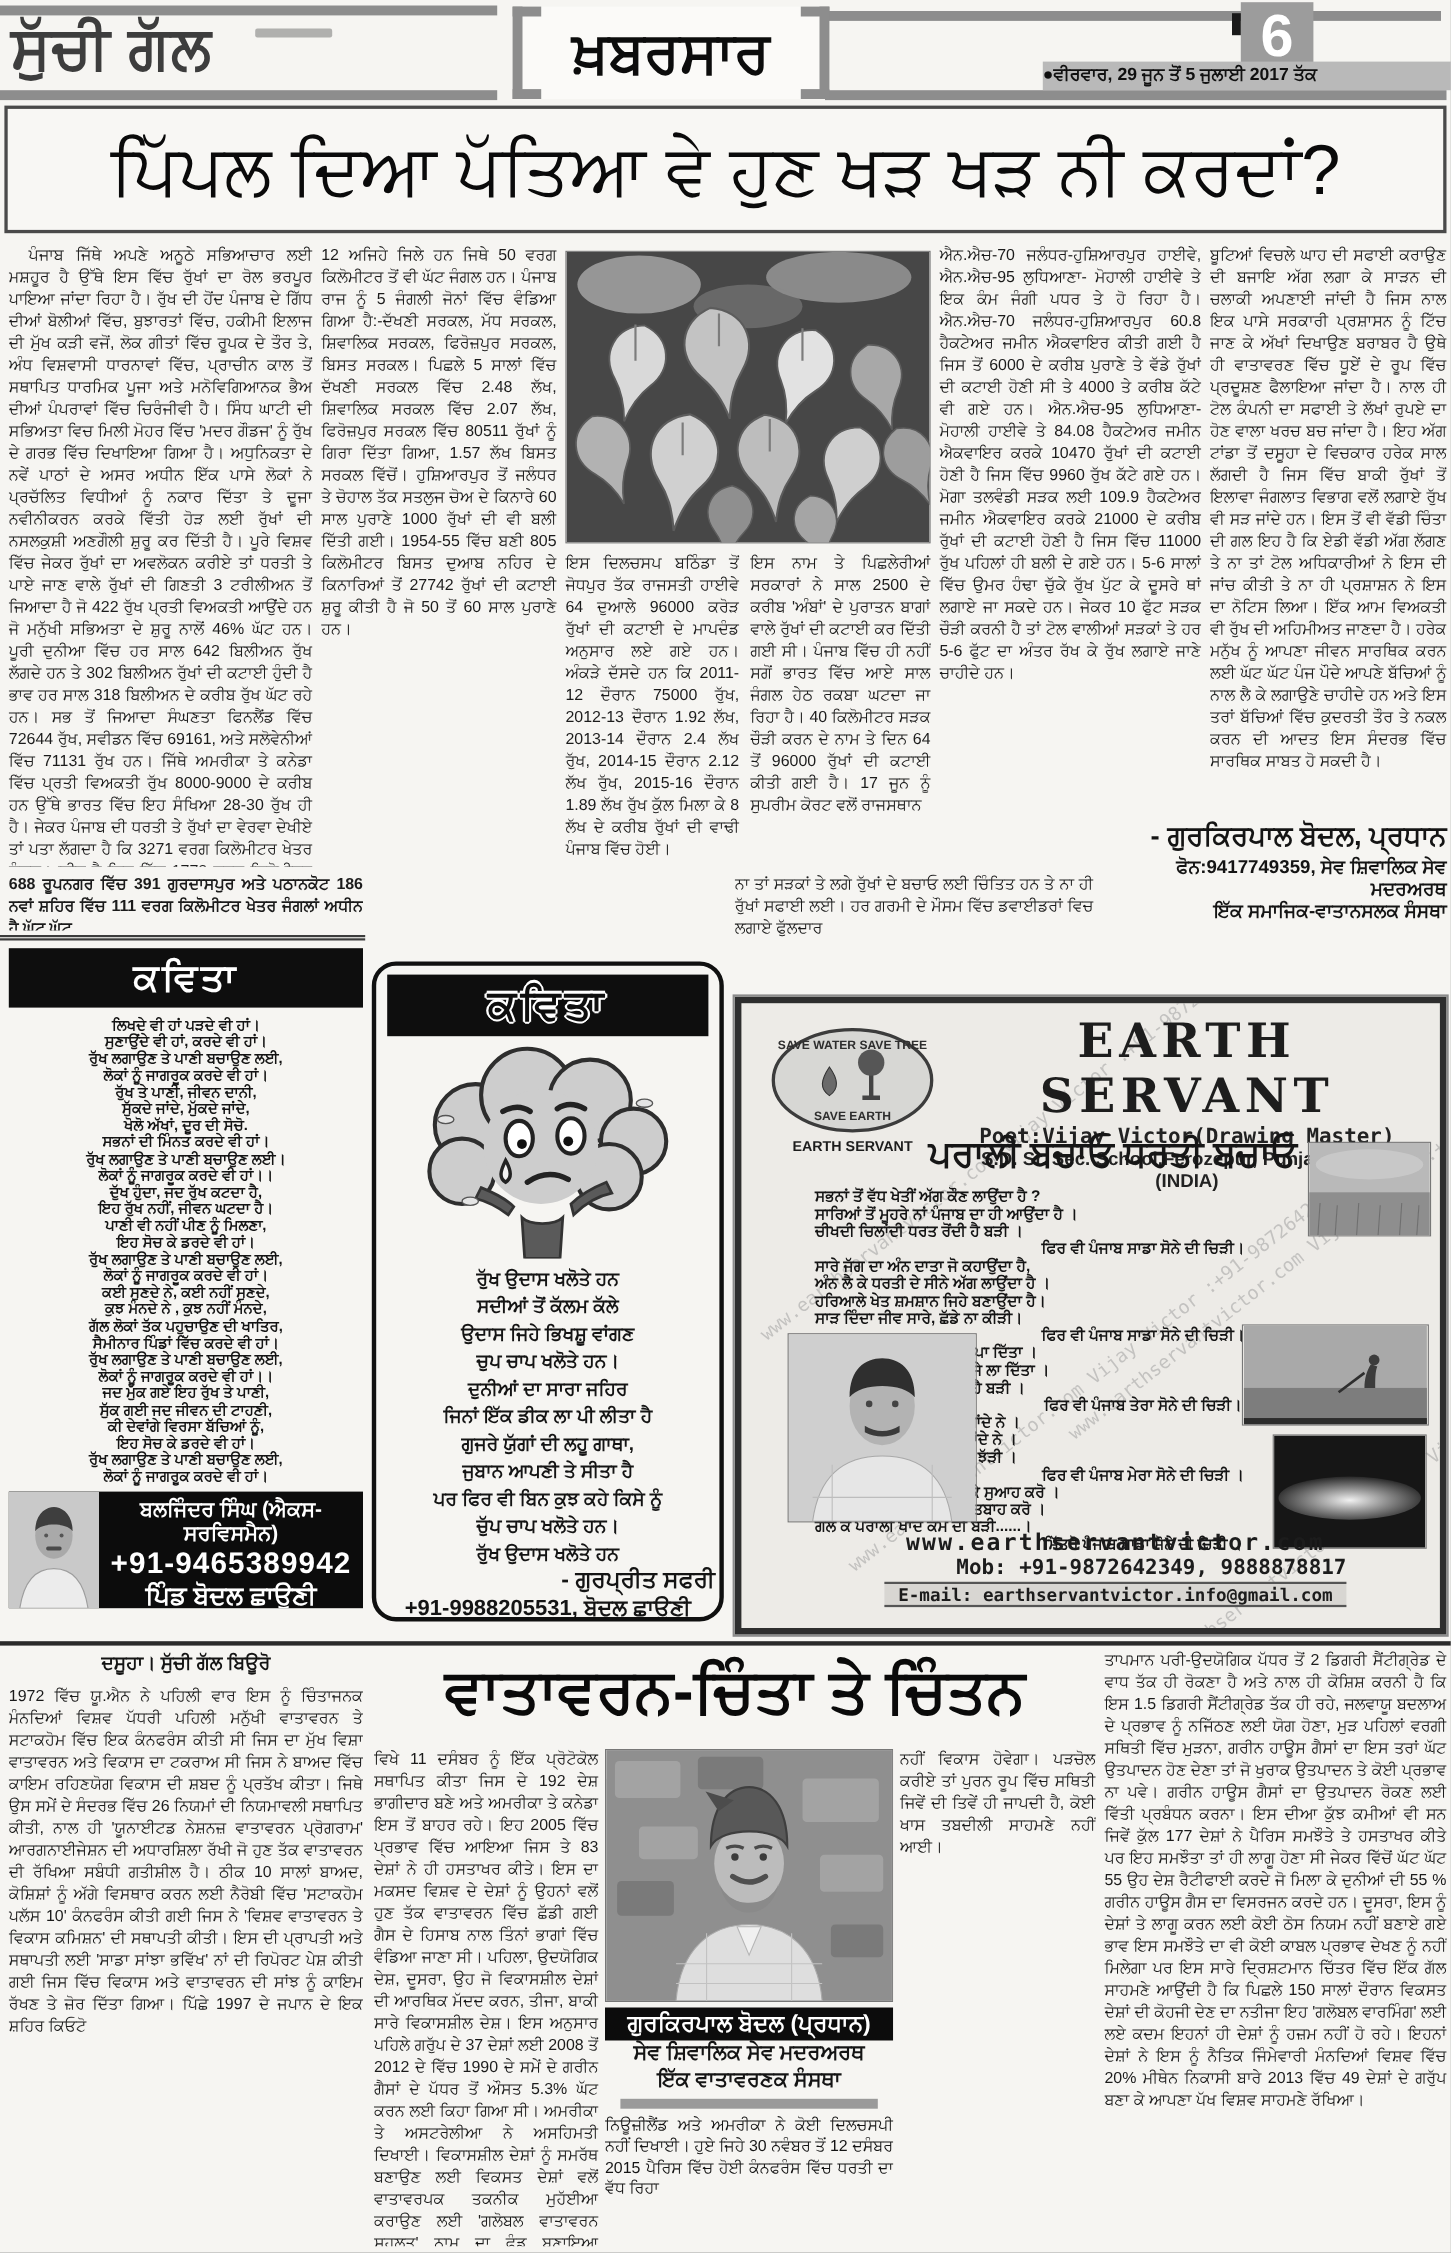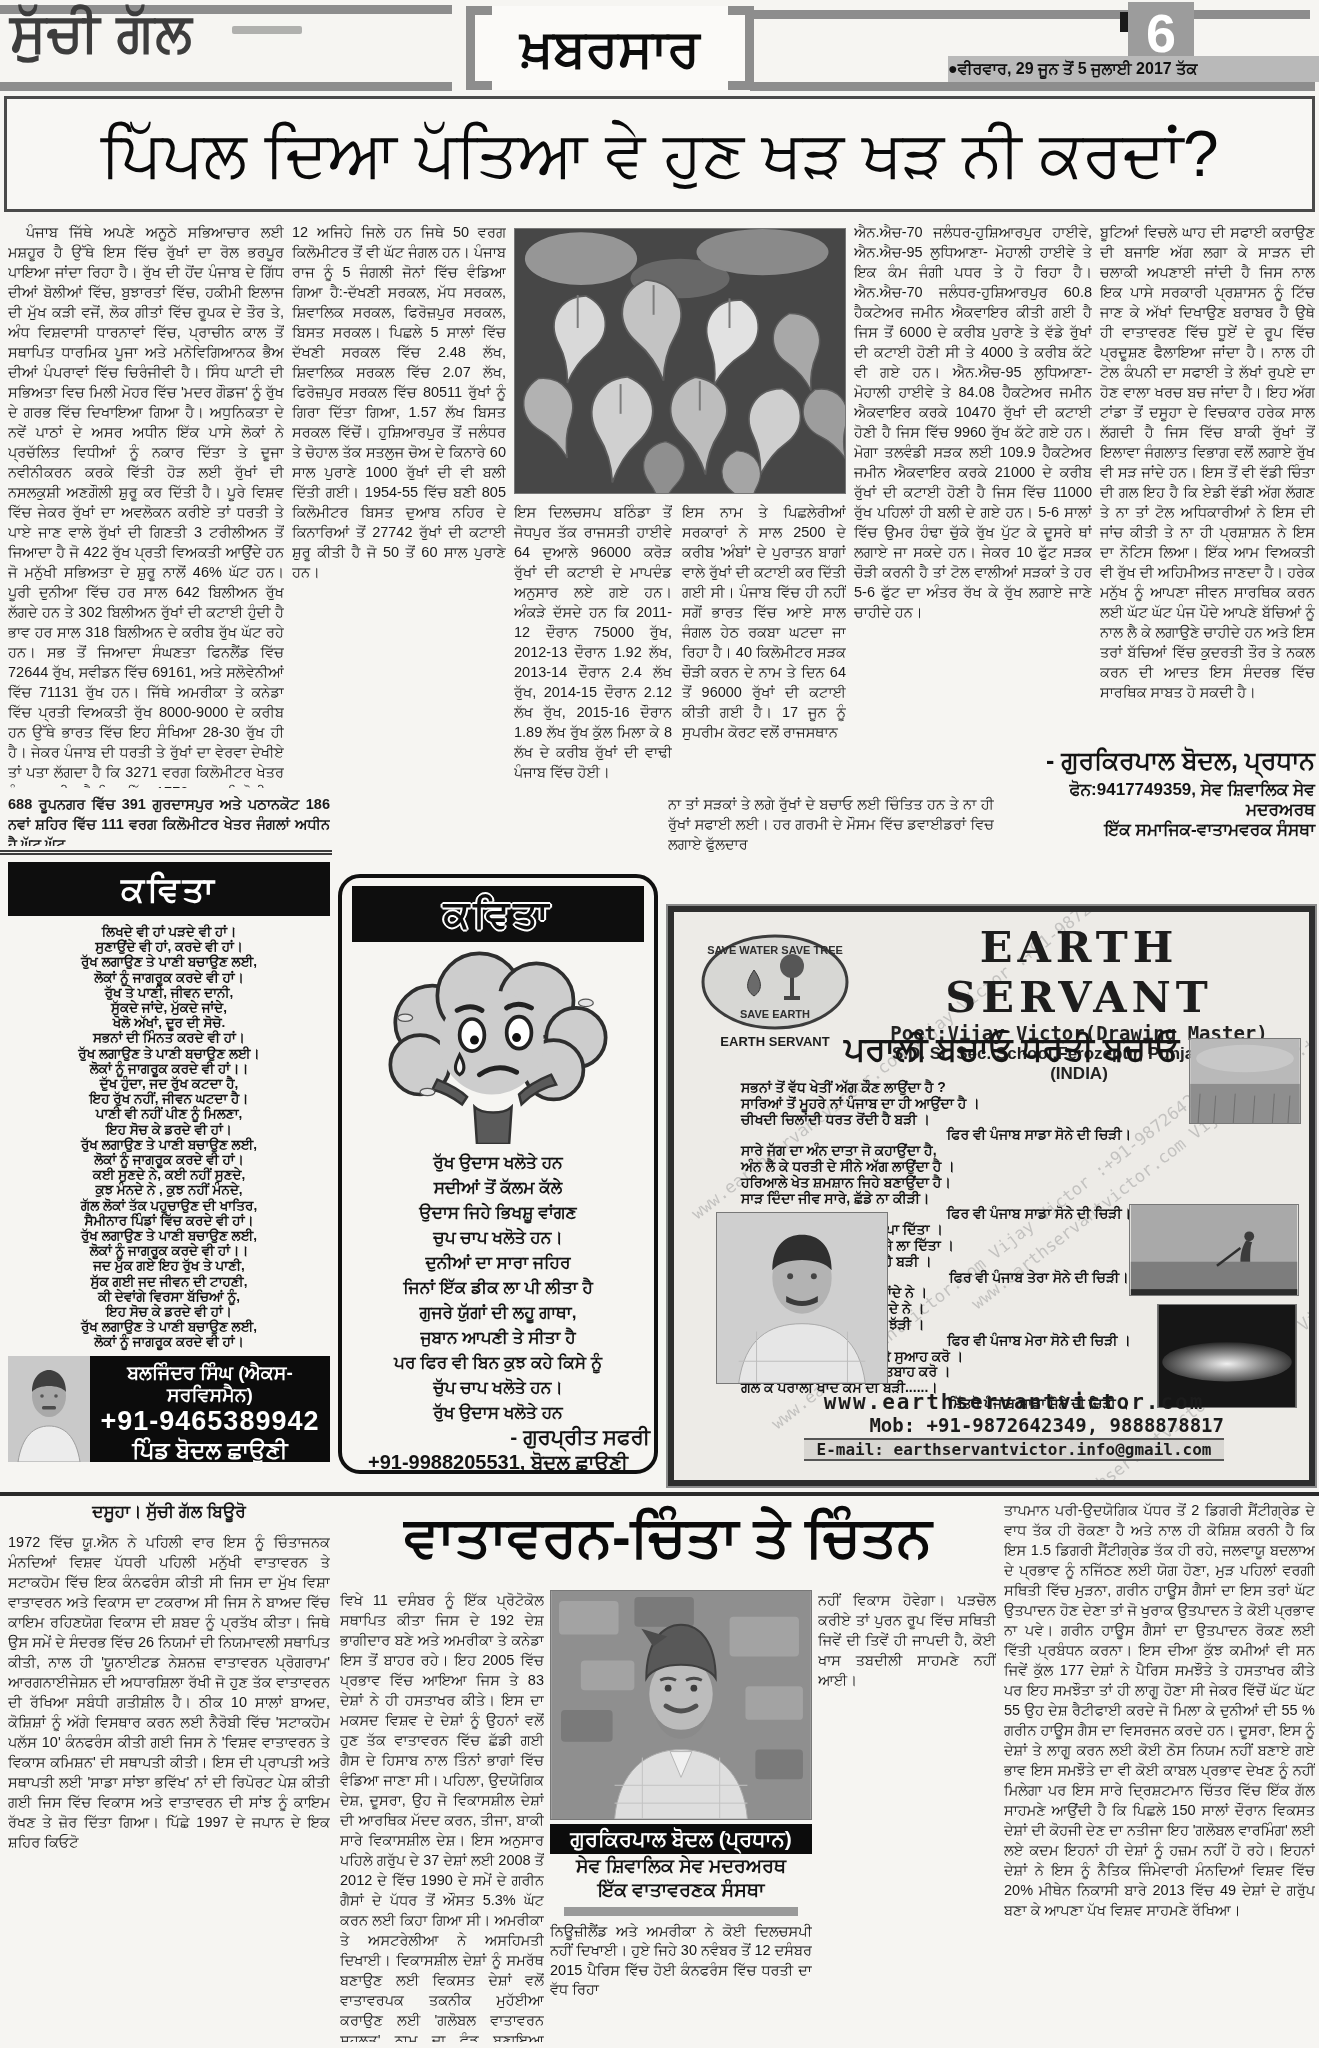--- a/index.html
+++ b/index.html
@@ -2,21 +2,21 @@
 <html><head>
 <meta charset="utf-8">
 <style>
   * { margin:0; padding:0; box-sizing:border-box; }
   html,body { background:#8a8a8a; }
   body { font-family:"Liberation Sans", sans-serif; }
   .page { position:relative; width:1319px; height:2048px; margin:0 auto;
           background:#f6f5f2; overflow:hidden; color:#141414; }
   .abs { position:absolute; }
   .hbar { position:absolute; background:#8d8d8d; }
-  .logo { position:absolute; left:10px; top:4px; width:300px; font-size:54px; font-weight:bold;
+  .logo { position:absolute; left:10px; top:16px; width:300px; font-size:54px; font-weight:bold;
           color:#3d3d3d; letter-spacing:1px; line-height:1.05; }
   .logo-tag { position:absolute; left:232px; top:26px; width:70px; height:8px; background:#777; opacity:.55; border-radius:2px; }
   .section-wrap { position:absolute; left:470px; top:6px; width:280px; height:84px;
                   display:flex; align-items:center; justify-content:center; background:#fbfaf8; }
   .brk { position:absolute; top:0; width:26px; height:84px; border:9px solid #8d8d8d; }
   .brk.l { left:-4px;  border-right:none; }
   .brk.r { right:-4px; border-left:none; }
   .section { font-size:52px; font-weight:bold; color:#0c0c0c; }
   .pageno { position:absolute; left:1128px; top:2px; width:66px; height:62px; background:#9c9c9c;
             color:#fff; font-size:54px; font-weight:bold; text-align:center; line-height:62px; }
@@ -137,21 +137,21 @@
   <div class="abs body" style="left:682px;top:502px;width:164px;height:286px">ਇਸ ਨਾਮ ਤੇ ਪਿਛਲੇਰੀਆਂ ਸਰਕਾਰਾਂ ਨੇ ਸਾਲ 2500 ਦੇ ਕਰੀਬ 'ਅੰਬਾਂ' ਦੇ ਪੁਰਾਤਨ ਬਾਗਾਂ ਵਾਲੇ ਰੁੱਖਾਂ ਦੀ ਕਟਾਈ ਕਰ ਦਿੱਤੀ ਗਈ ਸੀ। ਪੰਜਾਬ ਵਿੱਚ ਹੀ ਨਹੀਂ ਸਗੋਂ ਭਾਰਤ ਵਿੱਚ ਆਏ ਸਾਲ ਜੰਗਲ ਹੇਠ ਰਕਬਾ ਘਟਦਾ ਜਾ ਰਿਹਾ ਹੈ। 40 ਕਿਲੋਮੀਟਰ ਸੜਕ ਚੌੜੀ ਕਰਨ ਦੇ ਨਾਮ ਤੇ ਦਿਨ 64 ਤੋਂ 96000 ਰੁੱਖਾਂ ਦੀ ਕਟਾਈ ਕੀਤੀ ਗਈ ਹੈ। 17 ਜੂਨ ਨੂੰ ਸੁਪਰੀਮ ਕੋਰਟ ਵਲੋਂ ਰਾਜਸਥਾਨ</div>
   <div class="abs body" style="left:854px;top:222px;width:238px;height:566px">ਐਨ.ਐਚ-70 ਜਲੰਧਰ-ਹੁਸ਼ਿਆਰਪੁਰ ਹਾਈਵੇ, ਐਨ.ਐਚ-95 ਲੁਧਿਆਣਾ- ਮੋਹਾਲੀ ਹਾਈਵੇ ਤੇ ਇਕ ਕੰਮ ਜੰਗੀ ਪਧਰ ਤੇ ਹੋ ਰਿਹਾ ਹੈ। ਐਨ.ਐਚ-70 ਜਲੰਧਰ-ਹੁਸ਼ਿਆਰਪੁਰ 60.8 ਹੈਕਟੇਅਰ ਜਮੀਨ ਐਕਵਾਇਰ ਕੀਤੀ ਗਈ ਹੈ ਜਿਸ ਤੋਂ 6000 ਦੇ ਕਰੀਬ ਪੁਰਾਣੇ ਤੇ ਵੱਡੇ ਰੁੱਖਾਂ ਦੀ ਕਟਾਈ ਹੋਣੀ ਸੀ ਤੇ 4000 ਤੇ ਕਰੀਬ ਕੱਟੇ ਵੀ ਗਏ ਹਨ। ਐਨ.ਐਚ-95 ਲੁਧਿਆਣਾ-ਮੋਹਾਲੀ ਹਾਈਵੇ ਤੇ 84.08 ਹੈਕਟੇਅਰ ਜਮੀਨ ਐਕਵਾਇਰ ਕਰਕੇ 10470 ਰੁੱਖਾਂ ਦੀ ਕਟਾਈ ਹੋਣੀ ਹੈ ਜਿਸ ਵਿੱਚ 9960 ਰੁੱਖ ਕੱਟੇ ਗਏ ਹਨ। ਮੋਗਾ ਤਲਵੰਡੀ ਸੜਕ ਲਈ 109.9 ਹੈਕਟੇਅਰ ਜਮੀਨ ਐਕਵਾਇਰ ਕਰਕੇ 21000 ਦੇ ਕਰੀਬ ਰੁੱਖਾਂ ਦੀ ਕਟਾਈ ਹੋਣੀ ਹੈ ਜਿਸ ਵਿੱਚ 11000 ਰੁੱਖ ਪਹਿਲਾਂ ਹੀ ਬਲੀ ਦੇ ਗਏ ਹਨ। 5-6 ਸਾਲਾਂ ਵਿੱਚ ਉਮਰ ਹੰਢਾ ਚੁੱਕੇ ਰੁੱਖ ਪੁੱਟ ਕੇ ਦੂਸਰੇ ਥਾਂ ਲਗਾਏ ਜਾ ਸਕਦੇ ਹਨ। ਜੇਕਰ 10 ਫੁੱਟ ਸੜਕ ਚੌੜੀ ਕਰਨੀ ਹੈ ਤਾਂ ਟੋਲ ਵਾਲੀਆਂ ਸੜਕਾਂ ਤੇ ਹਰ 5-6 ਫੁੱਟ ਦਾ ਅੰਤਰ ਰੱਖ ਕੇ ਰੁੱਖ ਲਗਾਏ ਜਾਣੇ ਚਾਹੀਦੇ ਹਨ।</div>
   <div class="abs body" style="left:1100px;top:222px;width:215px;height:520px">ਬੂਟਿਆਂ ਵਿਚਲੇ ਘਾਹ ਦੀ ਸਫਾਈ ਕਰਾਉਣ ਦੀ ਬਜਾਇ ਅੱਗ ਲਗਾ ਕੇ ਸਾੜਨ ਦੀ ਚਲਾਕੀ ਅਪਣਾਈ ਜਾਂਦੀ ਹੈ ਜਿਸ ਨਾਲ ਇਕ ਪਾਸੇ ਸਰਕਾਰੀ ਪ੍ਰਸ਼ਾਸਨ ਨੂੰ ਟਿੱਚ ਜਾਣ ਕੇ ਅੱਖਾਂ ਦਿਖਾਉਣ ਬਰਾਬਰ ਹੈ ਉਥੇ ਹੀ ਵਾਤਾਵਰਣ ਵਿੱਚ ਧੂਏਂ ਦੇ ਰੂਪ ਵਿੱਚ ਪ੍ਰਦੂਸ਼ਣ ਫੈਲਾਇਆ ਜਾਂਦਾ ਹੈ। ਨਾਲ ਹੀ ਟੋਲ ਕੰਪਨੀ ਦਾ ਸਫਾਈ ਤੇ ਲੱਖਾਂ ਰੁਪਏ ਦਾ ਹੋਣ ਵਾਲਾ ਖਰਚ ਬਚ ਜਾਂਦਾ ਹੈ। ਇਹ ਅੱਗ ਟਾਂਡਾ ਤੋਂ ਦਸੂਹਾ ਦੇ ਵਿਚਕਾਰ ਹਰੇਕ ਸਾਲ ਲੱਗਦੀ ਹੈ ਜਿਸ ਵਿੱਚ ਬਾਕੀ ਰੁੱਖਾਂ ਤੋਂ ਇਲਾਵਾ ਜੰਗਲਾਤ ਵਿਭਾਗ ਵਲੋਂ ਲਗਾਏ ਰੁੱਖ ਵੀ ਸੜ ਜਾਂਦੇ ਹਨ। ਇਸ ਤੋਂ ਵੀ ਵੱਡੀ ਚਿੰਤਾ ਦੀ ਗਲ ਇਹ ਹੈ ਕਿ ਏਡੀ ਵੱਡੀ ਅੱਗ ਲੱਗਣ ਤੇ ਨਾ ਤਾਂ ਟੋਲ ਅਧਿਕਾਰੀਆਂ ਨੇ ਇਸ ਦੀ ਜਾਂਚ ਕੀਤੀ ਤੇ ਨਾ ਹੀ ਪ੍ਰਸ਼ਾਸ਼ਨ ਨੇ ਇਸ ਦਾ ਨੋਟਿਸ ਲਿਆ। ਇੱਕ ਆਮ ਵਿਅਕਤੀ ਵੀ ਰੁੱਖ ਦੀ ਅਹਿਮੀਅਤ ਜਾਣਦਾ ਹੈ। ਹਰੇਕ ਮਨੁੱਖ ਨੂੰ ਆਪਣਾ ਜੀਵਨ ਸਾਰਥਿਕ ਕਰਨ ਲਈ ਘੱਟ ਘੱਟ ਪੰਜ ਪੌਦੇ ਆਪਣੇ ਬੱਚਿਆਂ ਨੂੰ ਨਾਲ ਲੈ ਕੇ ਲਗਾਉਣੇ ਚਾਹੀਦੇ ਹਨ ਅਤੇ ਇਸ ਤਰਾਂ ਬੱਚਿਆਂ ਵਿੱਚ ਕੁਦਰਤੀ ਤੌਰ ਤੇ ਨਕਲ ਕਰਨ ਦੀ ਆਦਤ ਇਸ ਸੰਦਰਭ ਵਿੱਚ ਸਾਰਥਿਕ ਸਾਬਤ ਹੋ ਸਕਦੀ ਹੈ।</div>
 
   <div class="abs body" style="left:8px;top:794px;width:322px;height:52px;font-weight:bold">688 ਰੂਪਨਗਰ ਵਿੱਚ 391 ਗੁਰਦਾਸਪੁਰ ਅਤੇ ਪਠਾਨਕੋਟ 186 ਨਵਾਂ ਸ਼ਹਿਰ ਵਿੱਚ 111 ਵਰਗ ਕਿਲੋਮੀਟਰ ਖੇਤਰ ਜੰਗਲਾਂ ਅਧੀਨ ਹੈ ਘੱਟ ਘੱਟ</div>
   <div class="abs body" style="left:668px;top:794px;width:326px;height:96px">ਨਾ ਤਾਂ ਸੜਕਾਂ ਤੇ ਲਗੇ ਰੁੱਖਾਂ ਦੇ ਬਚਾਓ ਲਈ ਚਿੰਤਿਤ ਹਨ ਤੇ ਨਾ ਹੀ ਰੁੱਖਾਂ ਸਫਾਈ ਲਈ। ਹਰ ਗਰਮੀ ਦੇ ਮੌਸਮ ਵਿੱਚ ਡਵਾਈਡਰਾਂ ਵਿਚ ਲਗਾਏ ਫੁੱਲਦਾਰ</div>
 
   <div class="sig" style="left:1000px;top:746px;width:315px">
     <div class="sig-name">- ਗੁਰਕਿਰਪਾਲ ਬੋਦਲ, ਪ੍ਰਧਾਨ</div>
     <div class="sig-phone">ਫੋਨ:9417749359, ਸੇਵ ਸ਼ਿਵਾਲਿਕ ਸੇਵ ਮਦਰਅਰਥ</div>
-    <div class="sig-org">ਇੱਕ ਸਮਾਜਿਕ-ਵਾਤਾਮਵਰਕ ਸੰਸਥਾ</div>
+    <div class="sig-org">ਇੱਕ ਸਮਾਜਿਕ-ਵਾਤਾਨਸਲਕ ਸੰਸਥਾ</div>
   </div>
 
   <div class="rule2" style="left:0px;top:850px;width:332px"></div>
   <div class="kavita-hdr" style="left:8px;top:862px;width:322px;height:54px;line-height:54px">ਕਵਿਤਾ</div>
   <div class="poem poemL" style="left:8px;top:924px;width:322px;height:428px">
       <div class="pl">ਲਿਖਦੇ ਵੀ ਹਾਂ ਪੜਦੇ ਵੀ ਹਾਂ।</div>
       <div class="pl">ਸੁਣਾਉਂਦੇ ਵੀ ਹਾਂ, ਕਰਦੇ ਵੀ ਹਾਂ।</div>
       <div class="pl">ਰੁੱਖ ਲਗਾਉਣ ਤੇ ਪਾਣੀ ਬਚਾਉਣ ਲਈ,</div>
       <div class="pl">ਲੋਕਾਂ ਨੂੰ ਜਾਗਰੂਕ ਕਰਦੇ ਵੀ ਹਾਂ।</div>
       <div class="pl">ਰੁੱਖ ਤੇ ਪਾਣੀ, ਜੀਵਨ ਦਾਨੀ,</div>

